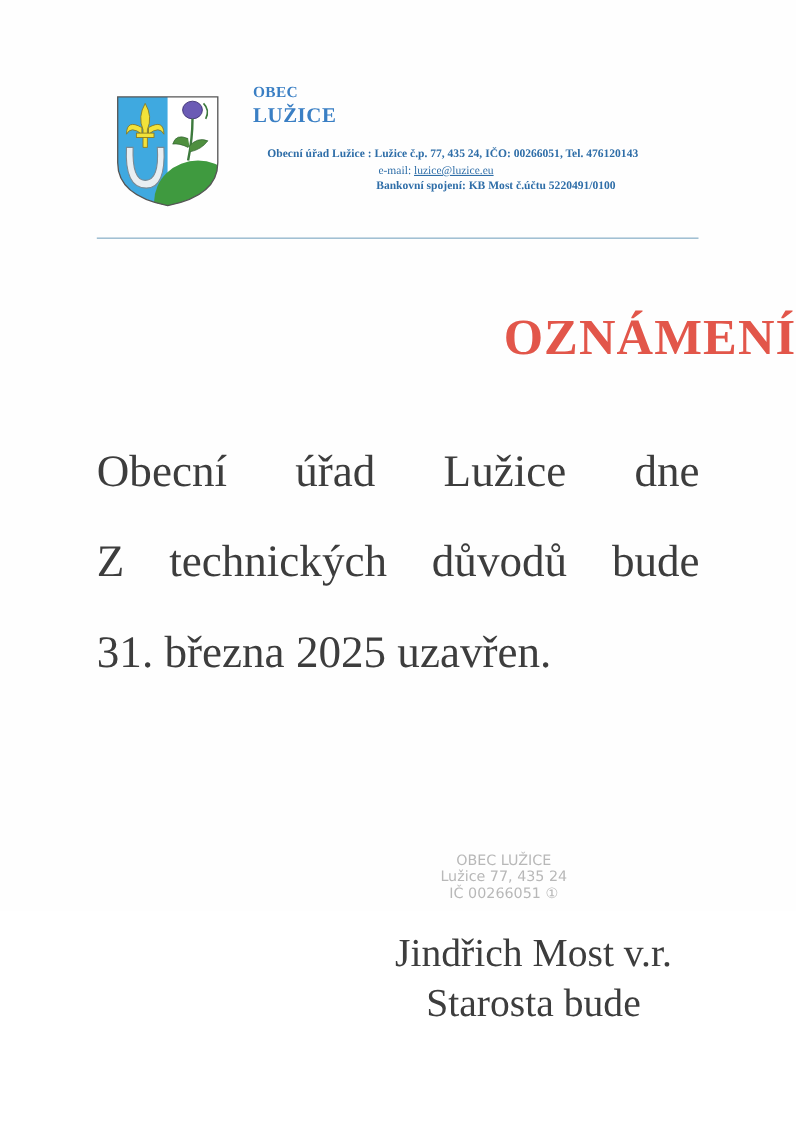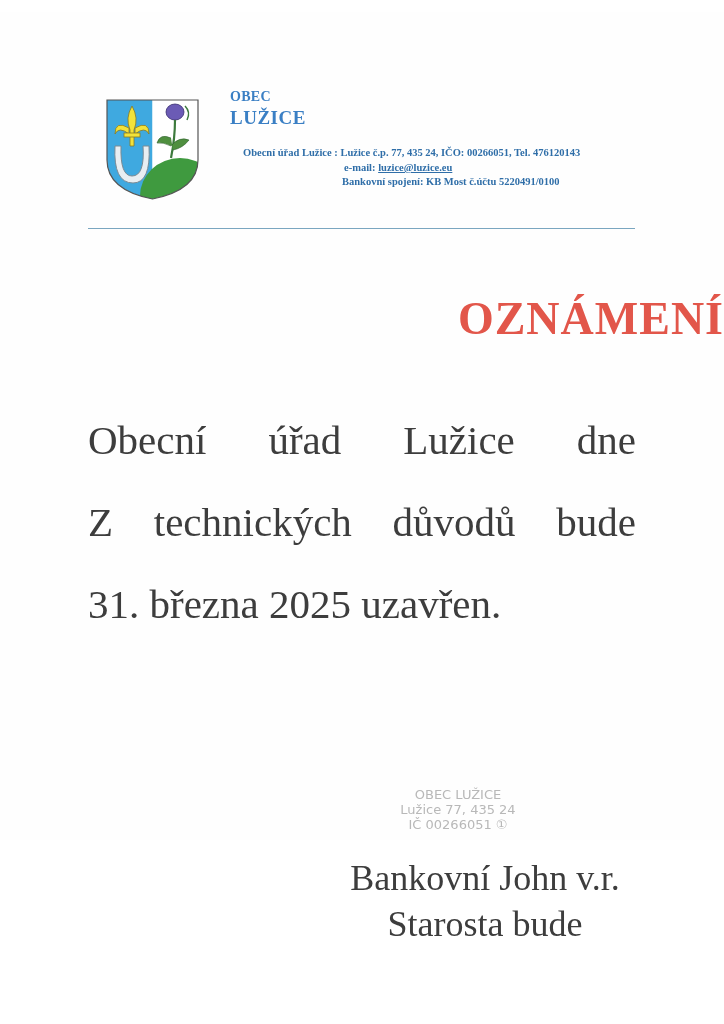--- a/index.html
+++ b/index.html
@@ -1,23 +1,23 @@
 <!DOCTYPE html>
 <html><head>
 <meta charset="utf-8">
 <style>
   html, body { margin: 0; padding: 0; background: #ffffff; }
   body { width: 724px; height: 1024px; position: relative; overflow: hidden; font-family: "Liberation Serif", "DejaVu Serif", serif; }
-  .page { position: absolute; left: 0; top: 12px; width: 724px; height: 828px; background: #fefefe; }
+  .page { position: absolute; left: 0; top: 0; width: 724px; height: 828px; background: #fefefe; }
 
   .crest { position: absolute; left: 105px; top: 86px; width: 95px; height: 103px; }
   .hdr-obec { position: absolute; left: 230px; top: 77px; font-weight: bold; color: #3a7fc4; font-size: 14px; letter-spacing: 0.3px; }
   .hdr-name { position: absolute; left: 230px; top: 95px; font-weight: bold; color: #3a7fc4; font-size: 19px; letter-spacing: 0.5px; }
   .hdr-line1 { position: absolute; left: 230px; top: 135px; font-weight: bold; color: #2f6ea8; font-size: 10.5px; white-space: nowrap; margin-left: 13px; }
-  .hdr-line2 { position: absolute; left: 344px; top: 150px; font-weight: bold; color: #2f6ea8; font-size: 10.5px; white-space: nowrap; }
+  .hdr-line2 { position: absolute; left: 344px; top: 150px; font-weight: normal; color: #2f6ea8; font-size: 10.5px; white-space: nowrap; }
   .hdr-line2 .mail { text-decoration: underline; }
   .hdr-line3 { position: absolute; left: 342px; top: 164px; font-weight: bold; color: #2f6ea8; font-size: 10.5px; white-space: nowrap; }
   .rule { position: absolute; left: 88px; top: 216px; width: 547px; height: 1px; background: #7aa6c0; }
 
   .title { position: absolute; left: 0; width: 724px; top: 280px; text-align: right; font-weight: bold; color: #e2564a; font-size: 46px; letter-spacing: 1px; }
 
   .body { position: absolute; left: 88px; width: 548px; color: #3d3d3d; font-size: 41px; line-height: 41px; }
   .body .line { display: block; text-align: justify; text-align-last: justify; height: 82px; }
   .body .line.last { text-align-last: left; }
   .b1 { top: 408px; }
@@ -77,16 +77,16 @@
   </div>
 
 
   <div class="stamp">
     <div>OBEC LUŽICE</div>
     <div>Lužice 77, 435 24</div>
     <div>IČ 00266051 ①</div>
   </div>
 
   <div class="sign">
-    <div>Bankovní John v.r.</div>
+    <div>Jindřich Most v.r.</div>
     <div>Starosta bude</div>
   </div>
 </div>
 
 </body></html>

